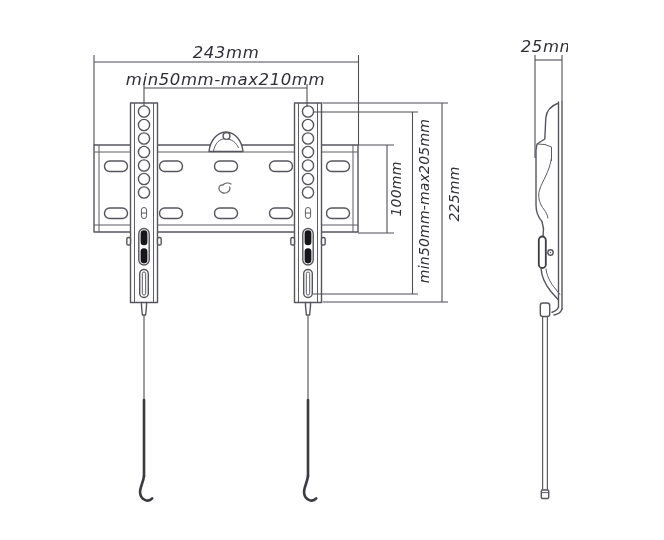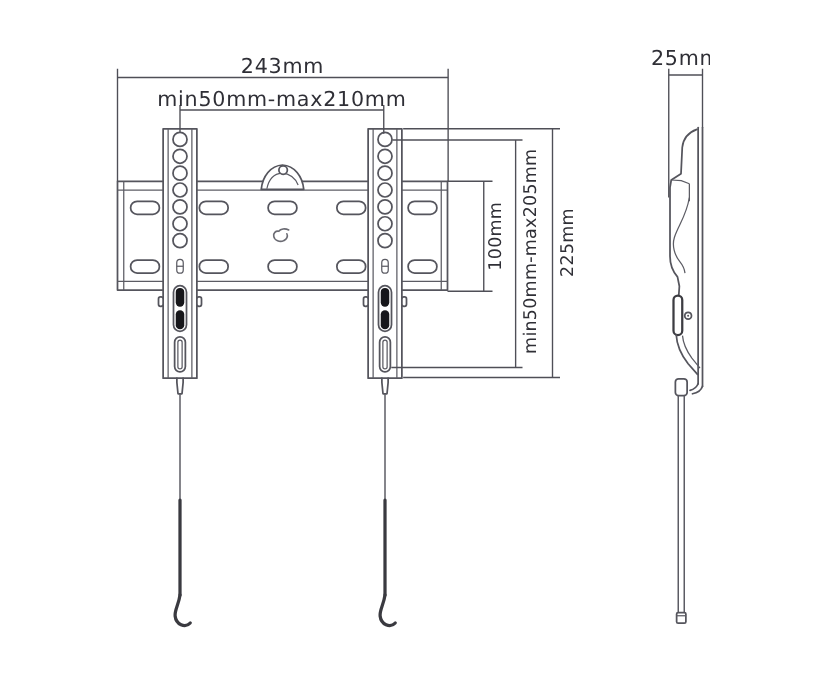--- a/index.html
+++ b/index.html
@@ -2,20 +2,21 @@
 <html><head>
 <meta charset="utf-8">
 <style>
   html,body{margin:0;padding:0;background:#fff;}
   .canvas{
     position:relative;
     width:568px;height:540px;
     background:#ffffff;
     font-family:"DejaVu Sans","Liberation Sans",sans-serif;
     overflow:hidden;
+    font-style:italic;
   }
   svg{display:block;}
   .part{stroke:#55555d;stroke-width:1.4;fill:none;stroke-linejoin:round;stroke-linecap:round;}
   .part-fill{stroke:#55555d;stroke-width:1.4;fill:#ffffff;stroke-linejoin:round;}
   .thin{stroke:#5c5c64;stroke-width:1;fill:none;}
   .dim{stroke:#4f4f57;stroke-width:1.1;fill:none;}
   .dark{fill:#17171b;stroke:none;}
   .latch{stroke:#3c3c42;stroke-width:1.8;fill:#ffffff;}
   .cord-thin{stroke:#5c5c64;stroke-width:1.2;fill:none;}
   .cord-thick{stroke:#3a3a40;stroke-width:2.6;fill:none;stroke-linecap:round;}

